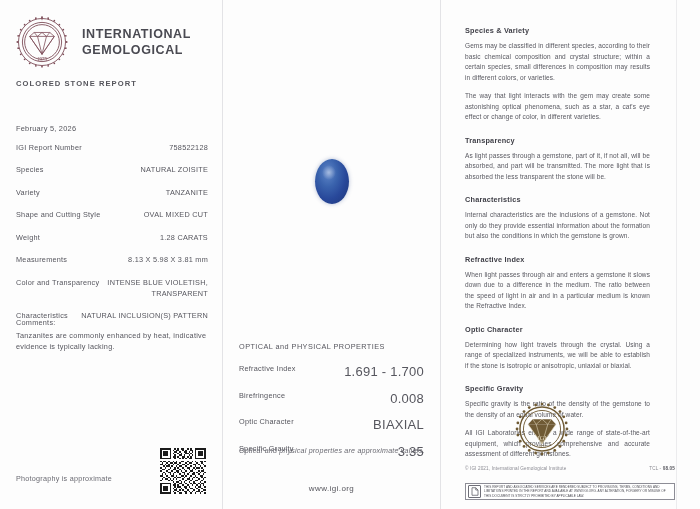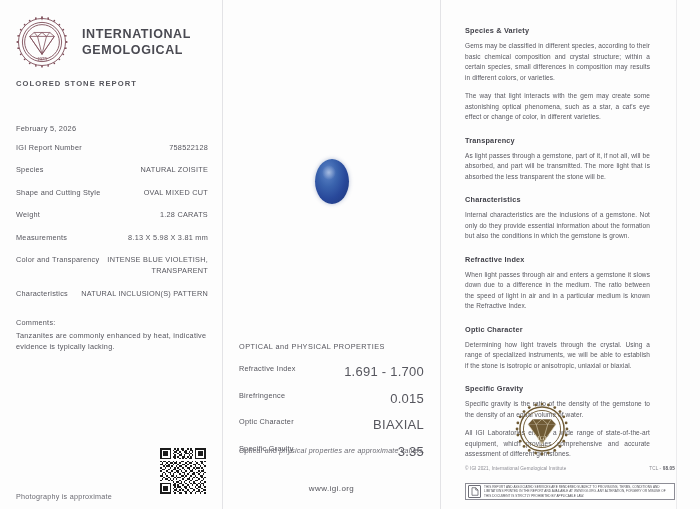--- a/index.html
+++ b/index.html
@@ -50,21 +50,21 @@
   .field .val{
     font-size:7.3px;color:#56565e;letter-spacing:.25px;
     text-align:right;line-height:1.5;
   }
 
   .comments{position:absolute;left:16px;top:318px;width:198px;}
   .comments .c-head{font-size:7.3px;color:#56565e;margin-bottom:3px;letter-spacing:.25px;}
   .comments .c-body{font-size:7.3px;color:#56565e;line-height:1.55;letter-spacing:.25px;}
 
   .photo-note{
-    position:absolute;left:16px;top:492px;
+    position:absolute;left:16px;top:474px;
     font-size:7.2px;color:#6a6a72;letter-spacing:.25px;
   }
 
   .qr{position:absolute;left:160px;top:448px;width:46px;height:46px;}
 
   
   .col-center{position:absolute;left:223px;top:0;width:217px;height:509px;}
   .stone-wrap{
     position:absolute;left:0;right:0;top:140px;height:82px;
     display:flex;align-items:center;justify-content:center;
@@ -206,20 +206,24 @@
     <div class="date-line">February 5, 2026</div>
 
     <div class="fields">
         <div class="field">
           <span class="lab">IGI Report Number</span>
           <span class="val">758522128</span>
         </div>
         <div class="field">
           <span class="lab">Species</span>
           <span class="val">NATURAL ZOISITE</span>
+        </div>
+        <div class="field">
+          <span class="lab">Variety</span>
+          <span class="val">TANZANITE</span>
         </div>
         <div class="field">
           <span class="lab">Shape and Cutting Style</span>
           <span class="val">OVAL MIXED CUT</span>
         </div>
         <div class="field">
           <span class="lab">Weight</span>
           <span class="val">1.28 CARATS</span>
         </div>
         <div class="field">
@@ -485,21 +489,21 @@
 
     <div class="optical">
       <div class="opt-head">OPTICAL and PHYSICAL PROPERTIES</div>
       <div id="optical-rows">
           <div class="opt-row">
             <span class="lab">Refractive Index</span>
             <span class="val">1.691 - 1.700</span>
           </div>
           <div class="opt-row">
             <span class="lab">Birefringence</span>
-            <span class="val">0.015</span>
+            <span class="val">0.008</span>
           </div>
           <div class="opt-row">
             <span class="lab">Optic Character</span>
             <span class="val">BIAXIAL</span>
           </div>
           <div class="opt-row">
             <span class="lab">Specific Gravity</span>
             <span class="val">3.35</span>
           </div>
         </div>

